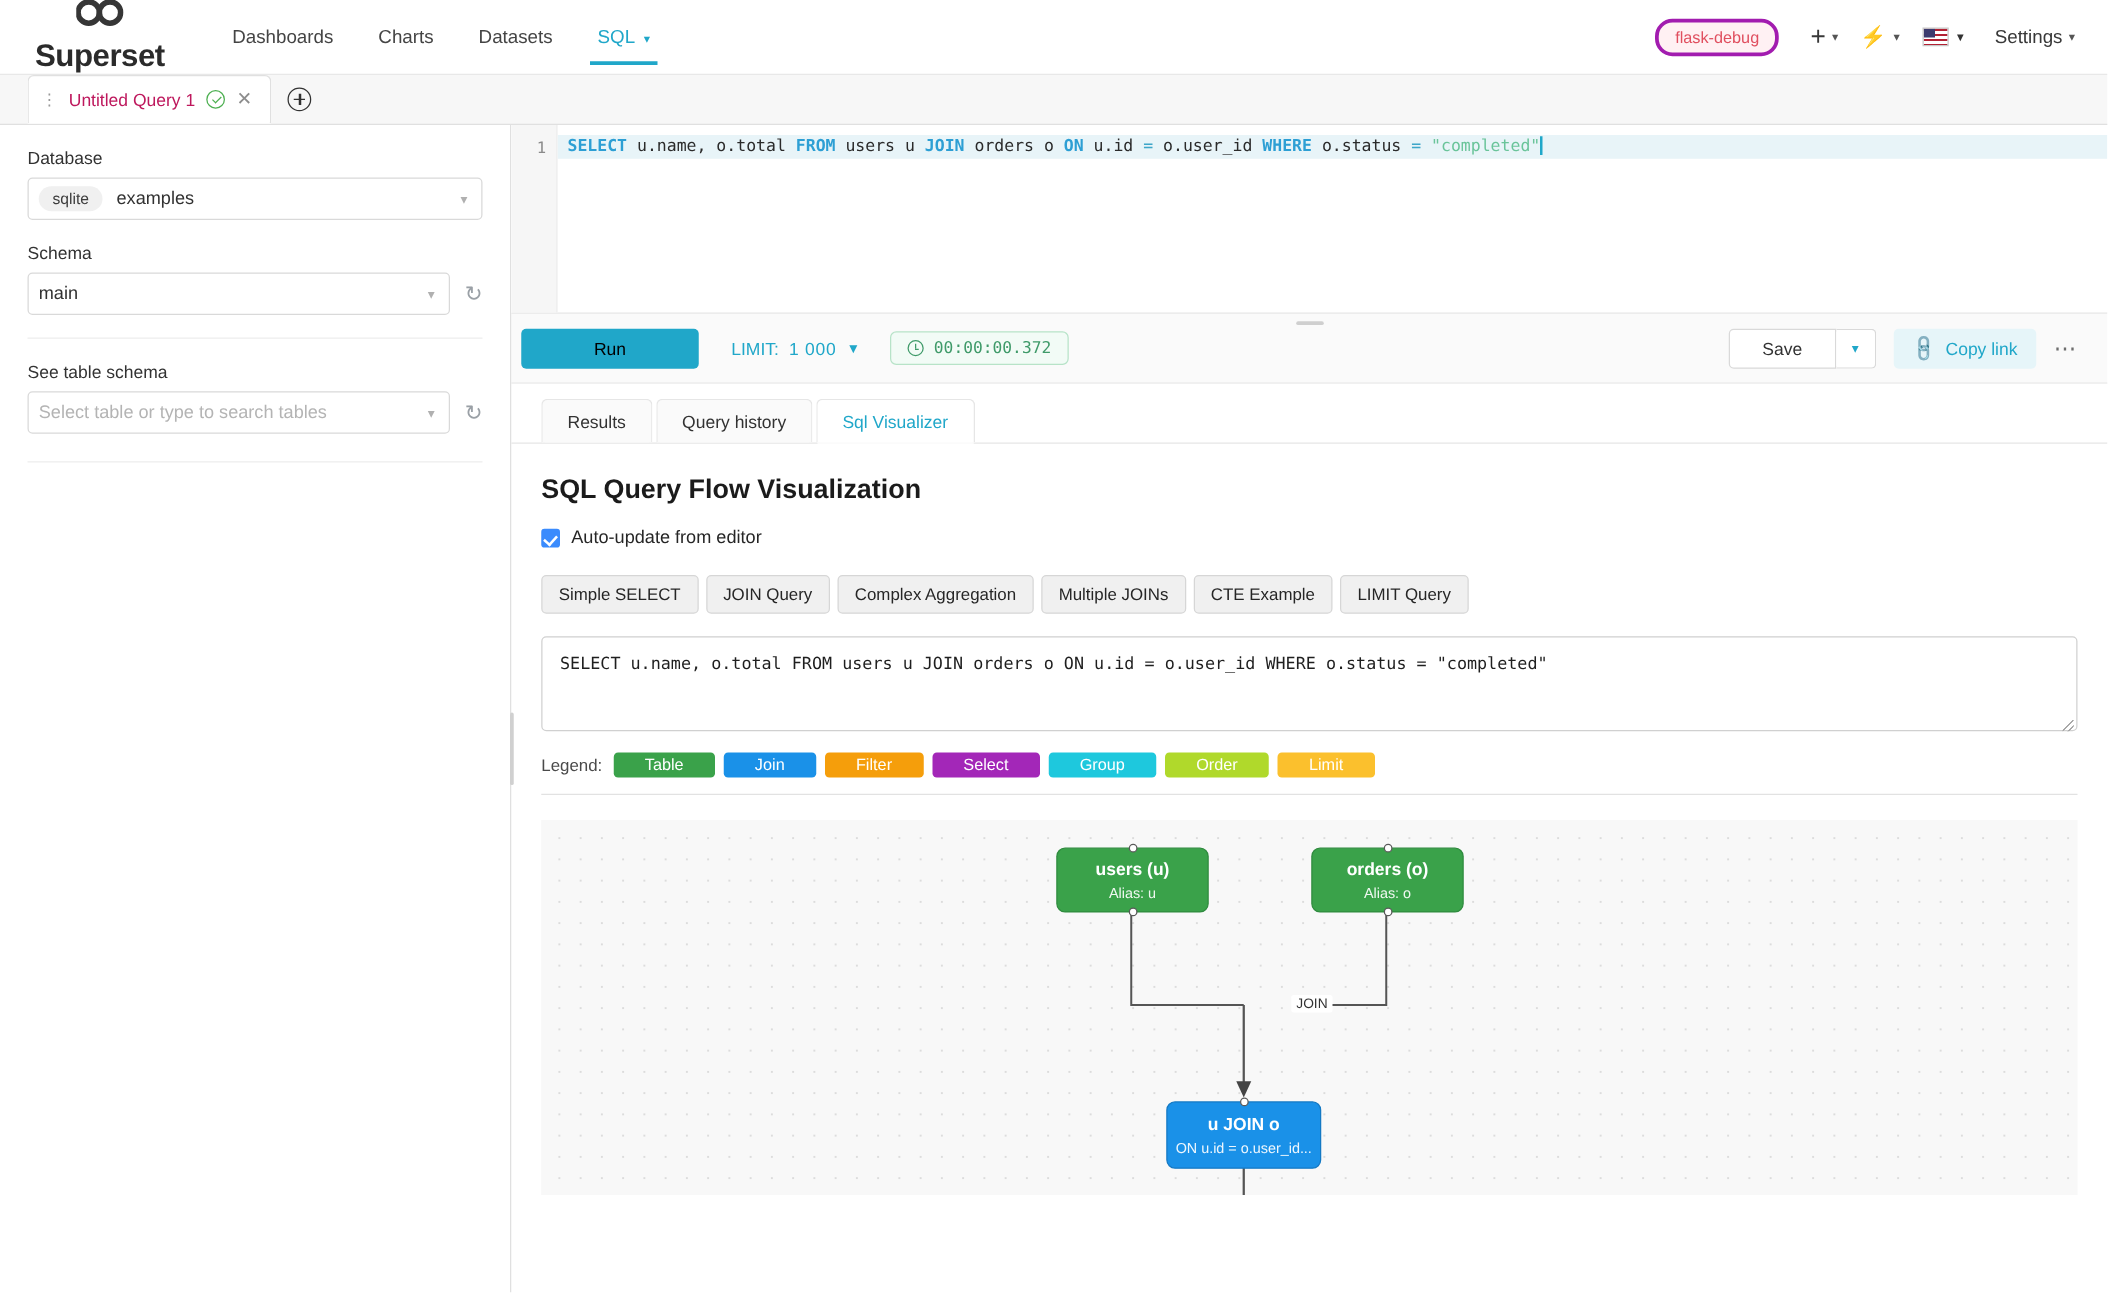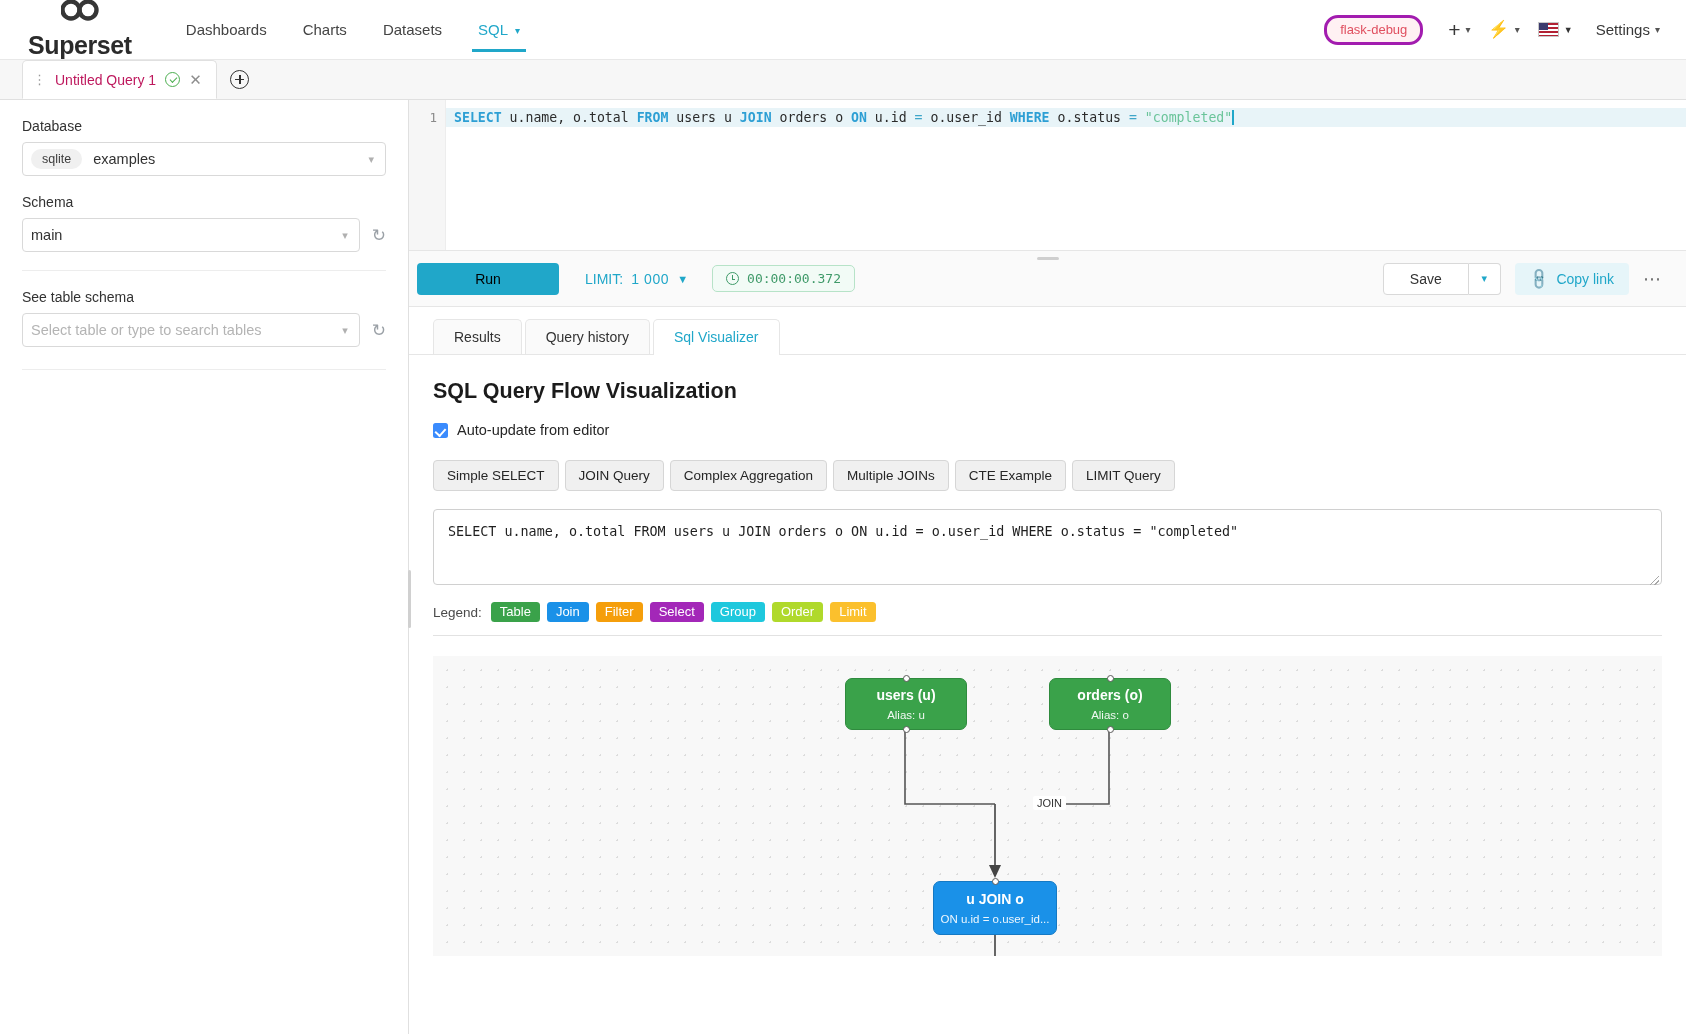--- a/index.html
+++ b/index.html
@@ -311,21 +311,21 @@
       linear-gradient(135deg, transparent 0 45%, #a8a8a8 45% 55%, transparent 55% 100%),
       linear-gradient(135deg, transparent 0 70%, #a8a8a8 70% 80%, transparent 80% 100%);
     pointer-events: none;
   }
   .legend-row {
     display: flex; align-items: center; gap: 7px;
     padding-bottom: 13px; border-bottom: 1px solid #e2e2e2; margin-bottom: 0;
   }
   .legend-label { font-size: 13.5px; color: #4a4a4a; margin-right: 2px; }
   .legend-chip {
-    color: #fff; border-radius: 3.5px; padding: 3px 9px 4px; font-size: 13px; line-height: 1;
+    color: #fff; border-radius: 3.5px; padding: 3px 25px 4px; font-size: 13px; line-height: 1;
   }
 
   
   .canvas {
     margin-top: 20px;
     height: 300px;
     background-color: #f8f8f8;
     background-image: radial-gradient(#dcdcdc 1px, transparent 1px);
     background-size: 17px 17px;
     background-position: 6px 6px;

